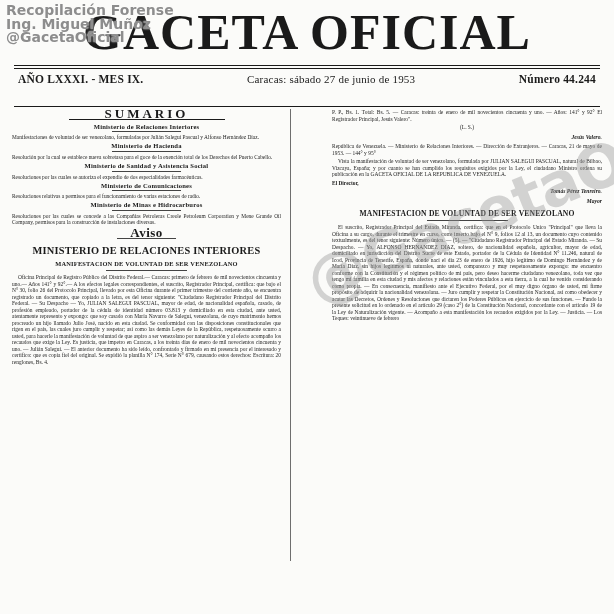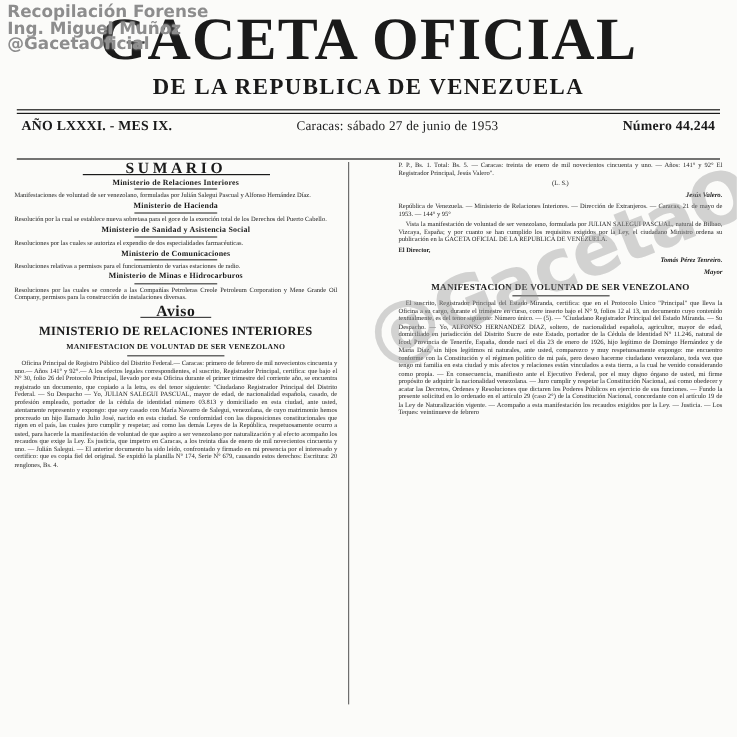--- a/index.html
+++ b/index.html
@@ -228,21 +228,20 @@
   <div class="credit">
     <div>Recopilación Forense</div>
     <div>Ing. Miguel Muñoz</div>
     <div>@GacetaOficial</div>
   </div>
 
   <div class="watermark wm-main">@GacetaOficial.io</div>
 
   <div class="masthead">
     <div class="mast-title">GACETA OFICIAL</div>
-    <div class="mast-sub">DE LA REPUBLICA DE VENEZUELA</div>
   </div>
   <hr class="rule">
   <hr class="rule thin">
 
   <div class="issue-line">
     <span>AÑO LXXXI. - MES IX.</span>
     <span class="center">Caracas: sábado 27 de junio de 1953</span>
     <span>Número 44.244</span>
   </div>
   <hr class="rule thin">

